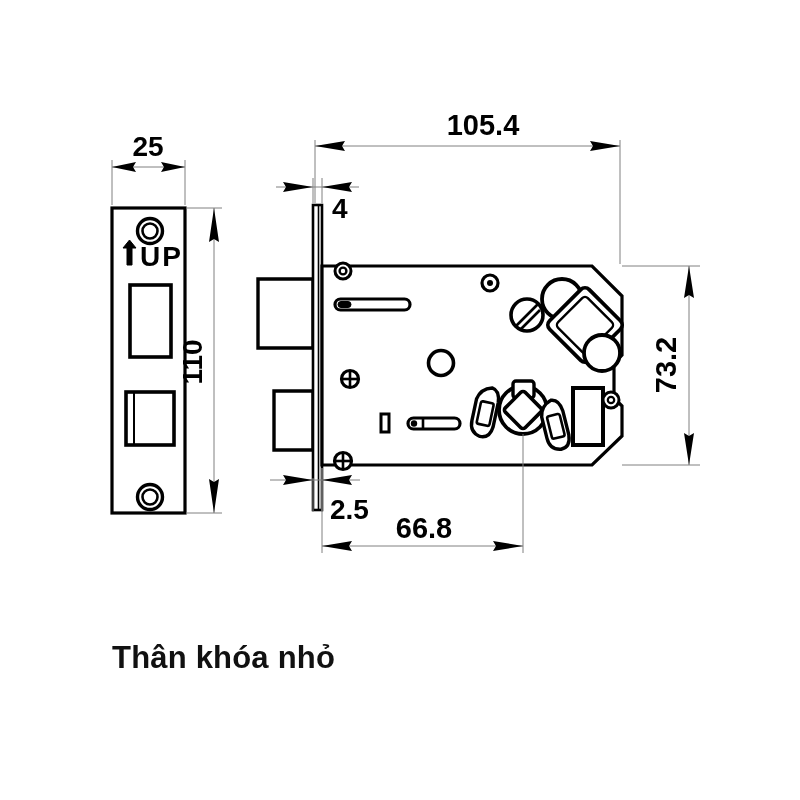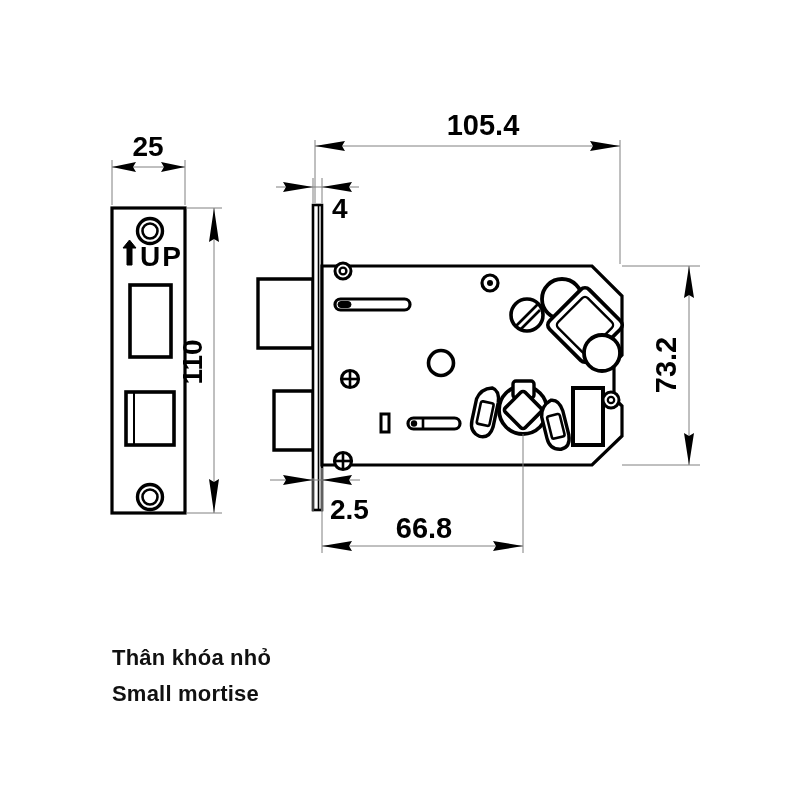--- a/index.html
+++ b/index.html
@@ -27,21 +27,21 @@
   }
   .caption-block {
     position: absolute;
     left: 112px;
     top: 640px;
     width: 520px;
   }
   .caption-line {
     font-family: "Liberation Sans", sans-serif;
     font-weight: bold;
-    font-size: 22px;
+    font-size: 31px;
     line-height: 36px;
     color: #111111;
     letter-spacing: 0.2px;
     white-space: pre;
   }
 </style>
 </head>
 <body>
 
 <div id="sheet">
@@ -217,16 +217,15 @@
       <line x1="322" y1="546" x2="523" y2="546" stroke="#808080" stroke-width="1"></line>
       <path d="M322 546 L352 541 L349 546 L352 551 Z" fill="#000000"></path>
       <path d="M523 546 L493 541 L496 546 L493 551 Z" fill="#000000"></path>
       <text x="424" y="538" text-anchor="middle" font-family="Liberation Sans, sans-serif" font-size="29" font-weight="bold" fill="#000000">66.8</text>
     </g>
 
   </svg>
 
   <div class="caption-block">
     <div class="caption-line">Thân khóa nhỏ</div>
-    <div class="caption-line">Small mortise</div>
   </div>
 
 </div>
 
 </body></html>

